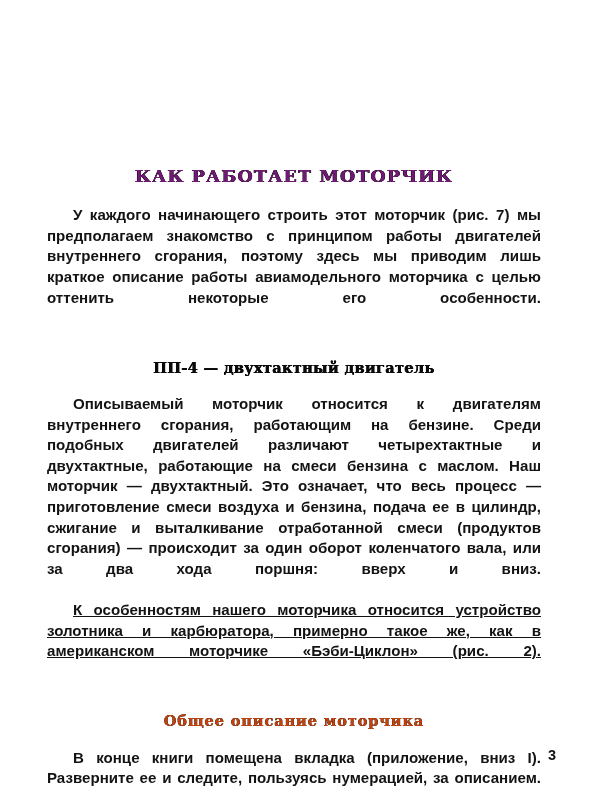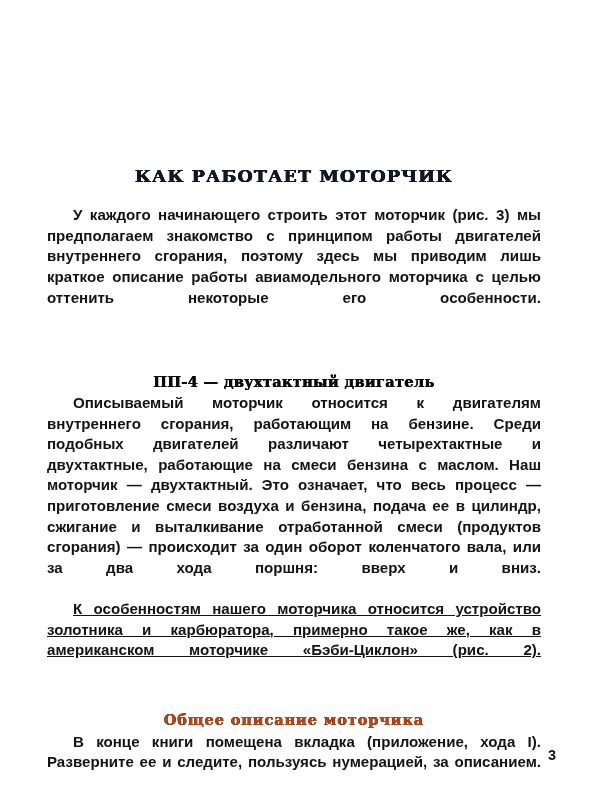--- a/index.html
+++ b/index.html
@@ -29,37 +29,37 @@
   
   .chapter-title {
     margin: 0;
     padding-top: 166px;
     font-family: "DejaVu Serif", "Liberation Serif", serif;
     font-size: 17.5px;
     font-weight: 700;
     letter-spacing: 1.15px;
     text-align: center;
     line-height: 1.15;
-    color: #0f172a;
+    color: #701a75;
     text-shadow: 0.35px 0 0 #0a0a0a, -0.35px 0 0 #0a0a0a, 0 0.25px 0 #0a0a0a;
   }
   
   .section-heading {
     margin: 0;
     font-family: "DejaVu Serif", "Liberation Serif", serif;
     font-size: 14.5px;
     font-weight: 700;
     text-align: center;
     letter-spacing: 0.35px;
     line-height: 1.2;
     color: #0a0a0a;
     text-shadow: 0.3px 0 0 #0a0a0a, -0.3px 0 0 #0a0a0a;
   }
   .section-heading.engine-type {
-    margin-top: 44px;
+    margin-top: 30px;
   }
   .section-heading.general-desc {
     margin-top: 30px;
     letter-spacing: 0.9px;
     color: #c2410c;
     text-shadow: 0.25px 0 0 #2a2a2a, -0.25px 0 0 #2a2a2a;
   }
   
   .body-par {
     margin: 0;
@@ -69,21 +69,21 @@
     line-height: 20.6px;
     text-align: justify;
     text-justify: inter-word;
     color: #131313;
     hyphens: manual;
   }
   .body-par.first-after-title {
     margin-top: 19px;
   }
   .body-par.after-heading {
-    margin-top: 3px;
+    margin-top: 18px;
   }
   .body-par.tight {
     margin-top: 0;
     text-decoration: underline;
   }
   .body-par .indent {
     display: inline-block;
     width: 26px;
   }
   
@@ -105,29 +105,29 @@
 </style>
 </head>
 <body>
 
 <div class="page">
 
   <div class="text-column">
 
     <h1 class="chapter-title">КАК РАБОТАЕТ МОТОРЧИК</h1>
 
-    <p class="body-par first-after-title"><span class="indent"></span><span>У каждого начинающего строить этот моторчик (рис. 3) мы предполагаем знакомство с принципом работы двигателей внутреннего сгорания, поэтому здесь мы приводим лишь краткое описание работы авиамодельного моторчика с целью оттенить некоторые его особенности.</span></p>
+    <p class="body-par first-after-title"><span class="indent"></span><span>У каждого начинающего строить этот моторчик (рис. 7) мы предполагаем знакомство с принципом работы двигателей внутреннего сгорания, поэтому здесь мы приводим лишь краткое описание работы авиамодельного моторчика с целью оттенить некоторые его особенности.</span></p>
 
     <h2 class="section-heading engine-type">ПП-4 — двухтактный двигатель</h2>
 
     <p class="body-par after-heading"><span class="indent"></span><span>Описываемый моторчик относится к двигателям внутреннего сгорания, работающим на бензине. Среди подобных двигателей различают четырехтактные и двухтактные, работающие на смеси бензина с маслом. Наш моторчик — двухтактный. Это означает, что весь процесс — приготовление смеси воздуха и бензина, подача ее в цилиндр, сжигание и выталкивание отработанной смеси (продуктов сгорания) — происходит за один оборот коленчатого вала, или за два хода поршня: вверх и вниз.</span></p>
 
     <p class="body-par tight"><span class="indent"></span><span>К особенностям нашего моторчика относится устройство золотника и карбюратора, примерно такое же, как в американском моторчике «Бэби-Циклон» (рис. 2).</span></p>
 
     <h2 class="section-heading general-desc">Общее описание моторчика</h2>
 
-    <p class="body-par after-heading"><span class="indent"></span><span>В конце книги помещена вкладка (приложение, хода I). Разверните ее и следите, пользуясь нумерацией, за описанием.</span></p>
+    <p class="body-par after-heading"><span class="indent"></span><span>В конце книги помещена вкладка (приложение, вниз I). Разверните ее и следите, пользуясь нумерацией, за описанием.</span></p>
 
   </div>
 
   <div class="page-number">3</div>
 
 </div>
 
 </body></html>

